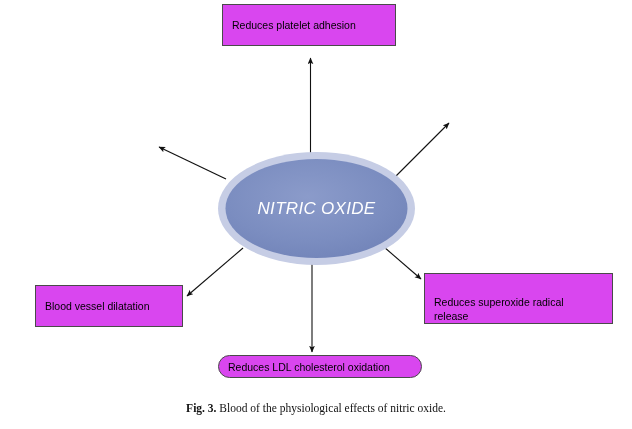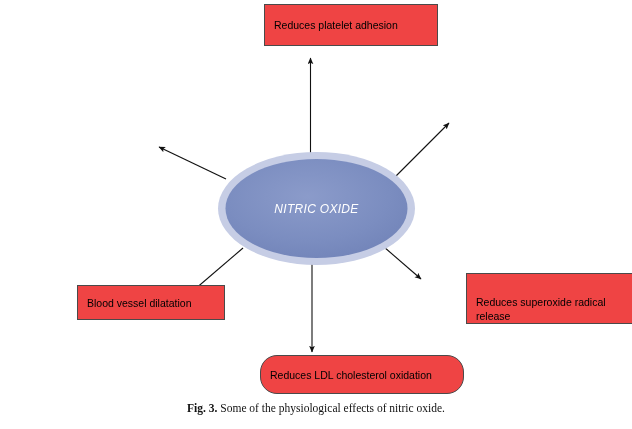--- a/index.html
+++ b/index.html
@@ -12,28 +12,27 @@
     width: 632px;
     height: 429px;
     background: #ffffff;
     overflow: hidden;
     font-family: "Liberation Sans", sans-serif;
   }
   .node-box {
     position: absolute;
     box-sizing: border-box;
     border: 1px solid #4a4a4a;
-    background: #ef4444;
+    background: #d946ef;
     color: #000000;
     font-family: "Liberation Sans", sans-serif;
     font-size: 10.5px;
     line-height: 14px;
     padding: 7px 9px 0 9px;
     white-space: pre-line;
-    margin-left: 42px;
   }
   .node-box.center-text {
     display: flex;
     align-items: center;
     padding-top: 0;
     padding-bottom: 0;
   }
   #diagram-svg {
     position: absolute;
     left: 0;
@@ -46,21 +45,21 @@
     left: 218px;
     top: 152px;
     width: 197px;
     height: 113px;
     display: flex;
     align-items: center;
     justify-content: center;
     color: #ffffff;
     font-family: "Liberation Sans", sans-serif;
     font-style: italic;
-    font-size: 12px;
+    font-size: 17px;
     letter-spacing: 0.3px;
     pointer-events: none;
   }
   #figure-caption {
     position: absolute;
     left: 0;
     top: 402px;
     width: 632px;
     text-align: center;
     font-family: "Liberation Serif", serif;
@@ -109,31 +108,31 @@
   </svg>
 
   <div class="hub-label">NITRIC OXIDE</div>
 
   <div class="node-box center-text" style="left:222px; top:4px; width:174px; height:42px;">
     <span>Reduces platelet adhesion</span>
   </div>
 
 
 
-  <div class="node-box center-text" style="left:35px; top:285px; width:148px; height:35px;">
+  <div class="node-box center-text" style="left:35px; top:285px; width:148px; height:42px;">
     <span>Blood vessel dilatation</span>
   </div>
 
   <div class="node-box" style="left:424px; top:273px; width:189px; height:51px;">
     <span> Reduces superoxide radical
 release</span>
   </div>
 
-  <div class="node-box center-text" style="left:218px; top:355px; width:204px; height:39px;border-radius:17px;">
+  <div class="node-box center-text" style="left:218px; top:355px; width:204px; height:23px;border-radius:17px;">
     <span>Reduces LDL cholesterol oxidation</span>
   </div>
 
   <div id="figure-caption">
     <span class="cap-num">Fig. 3.</span>
-    <span>Some of the physiological effects of nitric oxide.</span>
+    <span>Blood of the physiological effects of nitric oxide.</span>
   </div>
 
 </div>
 
 </body></html>

